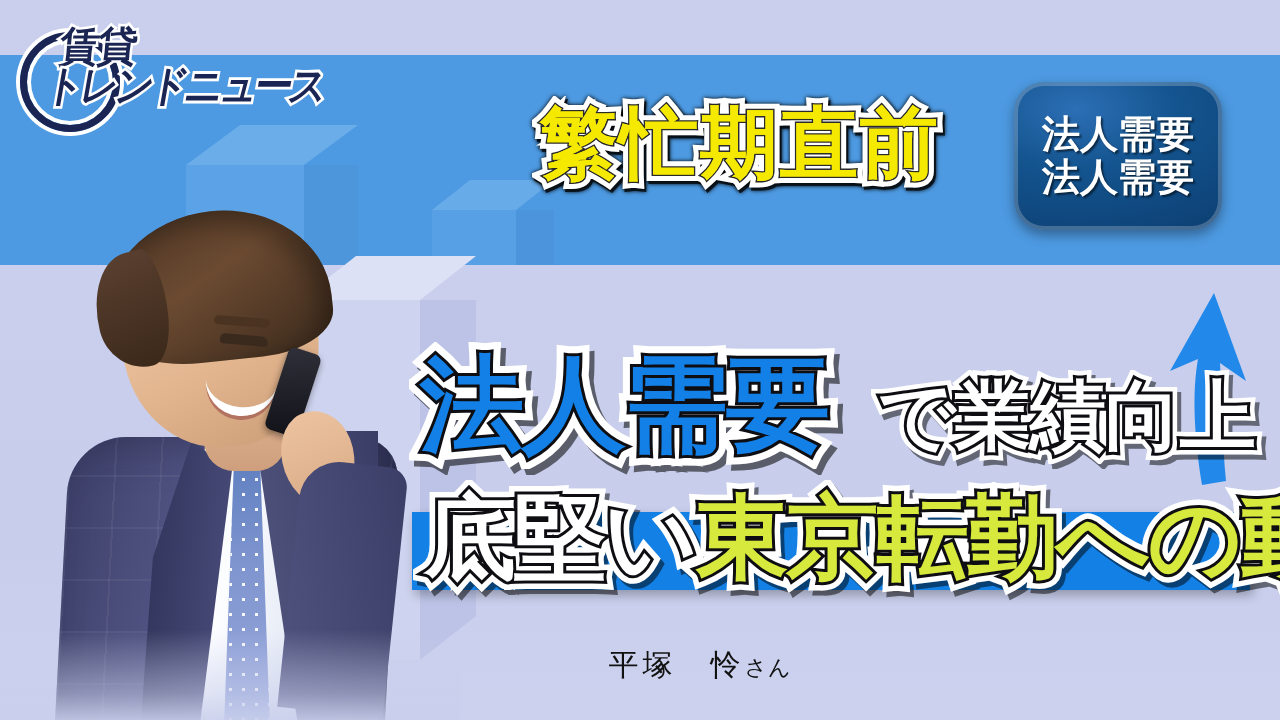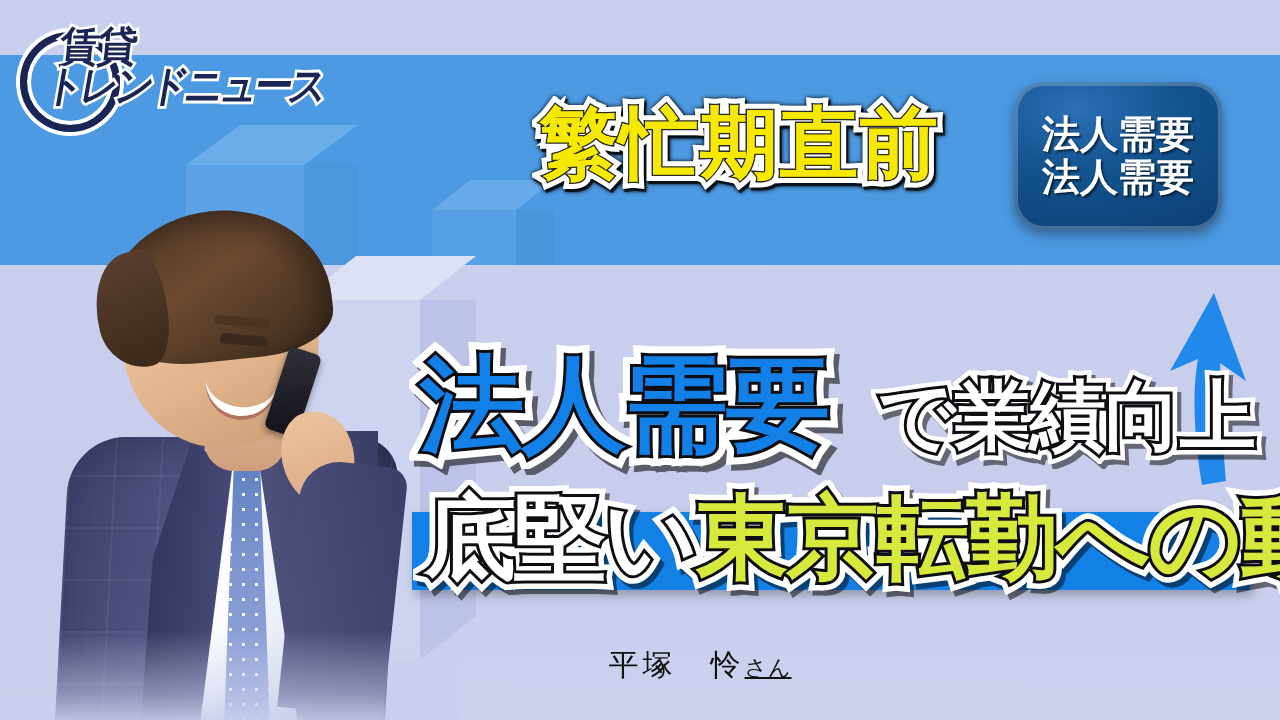--- a/index.html
+++ b/index.html
@@ -180,21 +180,21 @@
   #line2{left:424px;top:492px;font-size:92px;font-weight:900;letter-spacing:-2px;
     filter:drop-shadow(4px 5px 0 rgba(0,0,0,.5));}
   #line2 .ml-stroke{-webkit-text-stroke-width:17px;}
   #line2 .ml-dark{-webkit-text-stroke-width:6px;}
 
   
   .caption{position:absolute;left:0;top:648px;width:1280px;text-align:center;
     color:#111;font-family:"DejaVu Serif","Liberation Serif",serif;}
   .cap-line1{font-size:30px;line-height:1.15;letter-spacing:4px;}
   .cap-line2{font-size:30px;line-height:1.15;letter-spacing:4px;padding-left:120px;}
-  .cap-small{font-size:22px;letter-spacing:1px;text-decoration:underline;}
+  .cap-small{font-size:22px;letter-spacing:1px;}
 </style>
 </head>
 <body>
 
 <div id="stage">
 
   <div class="bg-base"></div>
   <div class="bg-header-band"></div>
 
   <div class="bar" id="bar1">

